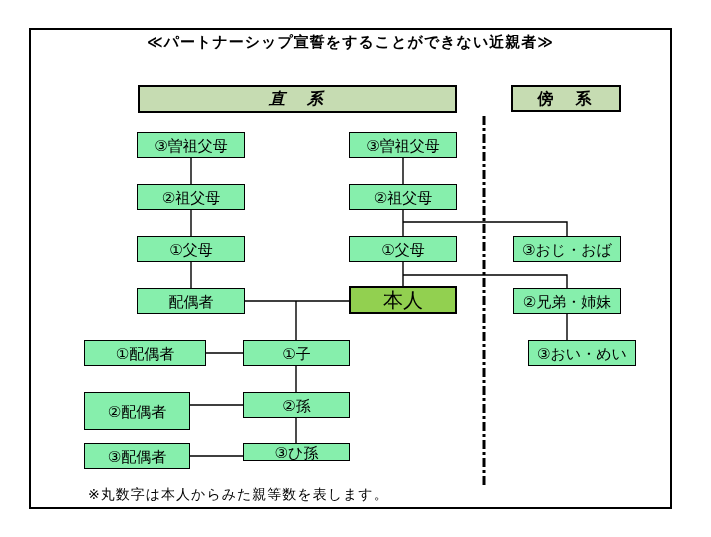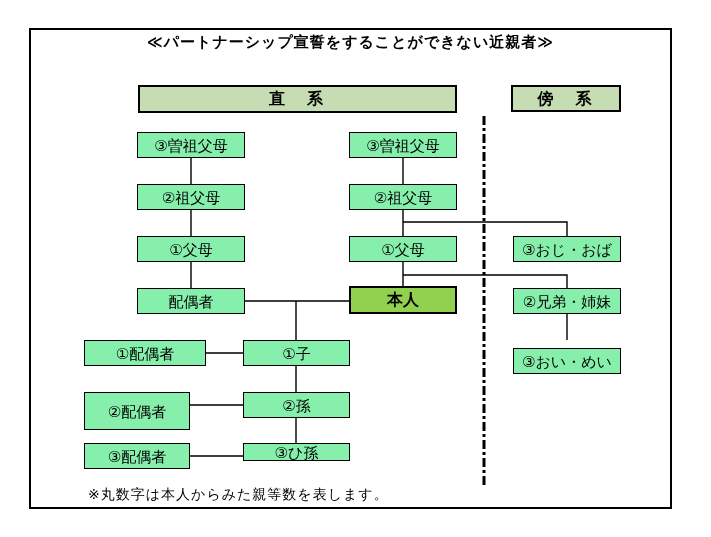--- a/index.html
+++ b/index.html
@@ -6,21 +6,21 @@
   body{font-family:"Liberation Sans","DejaVu Sans",sans-serif;color:#000;}
   .stage{position:relative;width:711px;height:537px;background:#fff;overflow:hidden;}
   .frame{position:absolute;left:29px;top:28px;width:643px;height:481px;
          border:2px solid #000;box-sizing:border-box;background:#fff;}
   .title{position:absolute;left:29px;top:33px;width:643px;text-align:center;
          font-size:15px;font-weight:bold;letter-spacing:1px;}
   .box{position:absolute;box-sizing:border-box;border:1.4px solid #000;background:#86efac;
        display:flex;align-items:center;justify-content:center;
        font-size:15px;line-height:1;white-space:nowrap;}
   .hdr{border-width:2.2px;font-weight:bold;font-size:16px;letter-spacing:3px;}
-  .self{border-width:2.6px;font-weight:bold;font-size:16px;}
+  .self{border-width:2.6px;font-weight:normal;font-size:20px;}
   .footnote{position:absolute;left:88px;top:486px;font-size:14px;letter-spacing:1px;}
   svg.lines{position:absolute;left:0;top:0;width:711px;height:537px;pointer-events:none;}
 </style>
 </head>
 <body>
 
 <div class="stage">
 
   <div class="frame"></div>
 
@@ -40,36 +40,36 @@
 
     <path d="M245 301 H349 M296 301 V340" stroke="#000" stroke-width="1.4" fill="none"></path>
 
     <path d="M296 366 V392 M296 418 V443" stroke="#000" stroke-width="1.4" fill="none"></path>
 
     <path d="M190 353 H243 M190 405 H243 M190 456 H243" stroke="#000" stroke-width="1.4" fill="none"></path>
 
     <path d="M484 116 V486" stroke="#000" stroke-width="3" stroke-dasharray="9 3 3 3" fill="none"></path>
   </svg>
 
-  <div class="box hdr" style="left:138px;top:85px;width:319px;height:28px;background:#c6dcb2;">直　系</div>
+  <div class="box hdr" style="left:138px;top:85px;width:319px;height:28px;background:#c6dcb2;font-style:italic;">直　系</div>
   <div class="box hdr" style="left:511px;top:85px;width:110px;height:27px;background:#c6dcb2;">傍　系</div>
 
   <div class="box" style="left:137px;top:132px;width:108px;height:26px;">③曽祖父母</div>
   <div class="box" style="left:137px;top:184px;width:108px;height:26px;">②祖父母</div>
   <div class="box" style="left:137px;top:236px;width:108px;height:26px;">①父母</div>
   <div class="box" style="left:137px;top:288px;width:108px;height:26px;">配偶者</div>
 
   <div class="box" style="left:349px;top:132px;width:108px;height:26px;">③曽祖父母</div>
   <div class="box" style="left:349px;top:184px;width:108px;height:26px;">②祖父母</div>
   <div class="box" style="left:349px;top:236px;width:108px;height:26px;">①父母</div>
   <div class="box self" style="left:349px;top:286px;width:108px;height:28px;background:#92d050;">本人</div>
 
   <div class="box" style="left:513px;top:236px;width:108px;height:26px;">③おじ・おば</div>
   <div class="box" style="left:513px;top:288px;width:108px;height:26px;">②兄弟・姉妹</div>
-  <div class="box" style="left:513px;top:340px;width:108px;height:26px;margin-top:8px;">③おい・めい</div>
+  <div class="box" style="left:528px;top:340px;width:108px;height:26px;">③おい・めい</div>
 
   <div class="box" style="left:84px;top:340px;width:122px;height:26px;">①配偶者</div>
   <div class="box" style="left:84px;top:392px;width:106px;height:38px;">②配偶者</div>
   <div class="box" style="left:84px;top:443px;width:106px;height:26px;">③配偶者</div>
 
   <div class="box" style="left:243px;top:340px;width:107px;height:26px;">①子</div>
   <div class="box" style="left:243px;top:392px;width:107px;height:26px;">②孫</div>
   <div class="box" style="left:243px;top:443px;width:107px;height:18px;">③ひ孫</div>
 
   <div class="footnote">※丸数字は本人からみた親等数を表します。</div>

